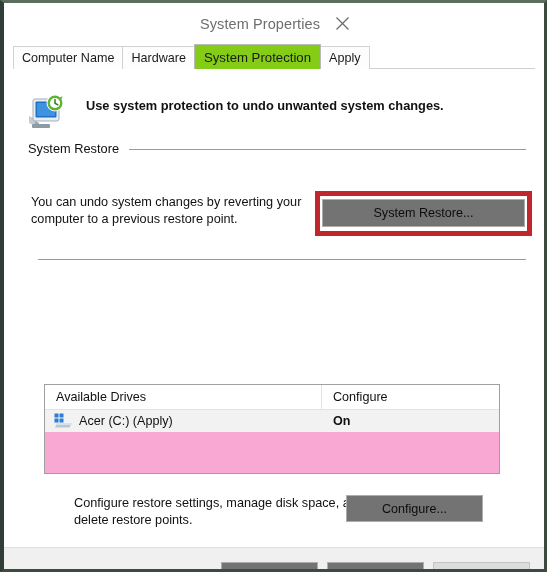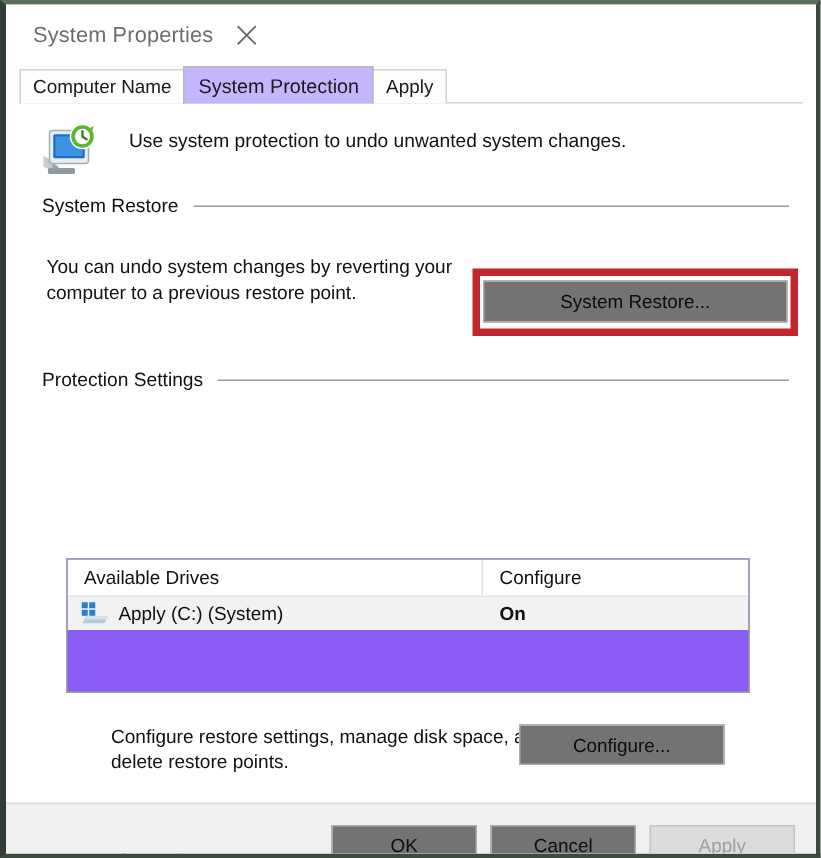--- a/index.html
+++ b/index.html
@@ -30,21 +30,21 @@
     overflow: hidden;
   }
 
   
   #titlebar {
     position: relative;
     height: 41px;
     background: #ffffff;
     display: flex;
     align-items: center;
-    justify-content: flex-start;
+    justify-content: center;
   }
   #title-text {
     font-size: 14.5px;
     color: #6e6e6e;
     padding-left: 18px;
     letter-spacing: .1px;
     white-space: nowrap;
   }
   #close-btn {
     width: 44px;
@@ -53,21 +53,21 @@
     align-items: center;
     justify-content: center;
     margin-right: 2px;
   }
   #close-btn svg { display:block; }
 
   
   #tabstrip {
     position: relative;
     height: 25px;
-    margin: 0 0 4px 0;
+    margin: 0 0 16px 0;
     padding-left: 9px;
     display: flex;
     align-items: flex-end;
     background: #ffffff;
   }
   .tab {
     font-size: 12.6px;
     color: #1a1a1a;
     height: 23px;
     line-height: 23px;
@@ -75,21 +75,21 @@
     box-sizing: border-box;
     background: #fdfdfd;
     border: 1px solid #d2d2d2;
     border-bottom: none;
     margin-right: -1px;
     white-space: nowrap;
     position: relative;
     z-index: 1;
   }
   .tab.active {
-    background: #c4b5fd;
+    background: #84cc16;
     border-color: #b9b9b9;
     height: 25px;
     line-height: 25px;
     z-index: 3;
     font-size: 13.2px;
     padding: 0 9px;
     text-align: right;
   }
   
   #tab-underline {
@@ -109,20 +109,21 @@
     background: #ffffff;
     border-top: none;
   }
 
   
   #banner {
     display: flex;
     align-items: flex-start;
     padding: 8px 0 0 22px;
     height: 48px;
+    font-weight: bold;
   }
   #banner-icon { width: 42px; height: 40px; flex: none; }
   #banner-text {
     font-size: 12.8px;
     color: #111;
     margin-left: 18px;
     margin-top: 5px;
     white-space: nowrap;
   }
 
@@ -144,21 +145,21 @@
   }
 
   
   #restore-block {
     position: relative;
     margin-top: 10px;
   }
   #restore-desc {
     position: absolute;
     left: 27px;
-    top: 16px;
+    top: 28px;
     width: 275px;
     font-size: 12.7px;
     color: #111;
     line-height: 17px;
   }
   #restore-hl {
     position: absolute;
     left: 311px;
     top: 25px;
     width: 217px;
@@ -194,21 +195,21 @@
   #prot-head { margin-top: 101px; }
 
   #drivelist {
     position: absolute;
     left: 40px;
     top: 299px;
     width: 456px;
     height: 90px;
     box-sizing: border-box;
     border: 1px solid #a0a0a0;
-    background: #8b5cf6;
+    background: #f9a8d4;
     overflow: hidden;
   }
   #dl-header {
     display: flex;
     height: 24px;
     border-bottom: 1px solid #e2e2e2;
     background: #ffffff;
   }
   .dl-col {
     font-size: 12.6px;
@@ -299,20 +300,21 @@
       <svg width="15" height="15" viewBox="0 0 15 15">
         <line x1="1.5" y1="1.5" x2="13.5" y2="13.5" stroke="#6b6b6b" stroke-width="1.2"></line>
         <line x1="13.5" y1="1.5" x2="1.5" y2="13.5" stroke="#6b6b6b" stroke-width="1.2"></line>
       </svg>
     </div>
   </div>
 
   <div id="tabstrip">
     <div id="tab-underline"></div>
     <div class="tab">Computer Name</div>
+    <div class="tab">Hardware</div>
     <div class="tab active">System Protection</div>
     <div class="tab">Apply</div>
   </div>
 
   <div id="page">
 
     <div id="banner">
       <svg id="banner-icon" viewBox="0 0 42 40">
 
         <path d="M8 27 L13 30 L13 34 L8 31 Z" fill="#9aa7b0"></path>
@@ -337,40 +339,39 @@
       <span class="rule"></span>
     </div>
 
     <div id="restore-block">
       <div id="restore-desc">You can undo system changes by reverting your computer to a previous restore point.</div>
       <div id="restore-hl"></div>
       <div id="restore-btn" class="winbtn">System Restore...</div>
     </div>
 
     <div class="group-head" id="prot-head">
-      <span>Protection Settings</span>
       <span class="rule"></span>
     </div>
 
     <div id="drivelist">
       <div id="dl-header">
         <div class="dl-col c1">Available Drives</div>
         <div class="dl-col c2">Configure</div>
       </div>
       <div class="dl-row">
         <div class="dl-cell c1">
           <svg id="drive-icon" viewBox="0 0 19 16">
             <rect x="0.5" y="0.5" width="4" height="4" fill="#2a7fd4"></rect>
             <rect x="5.5" y="0.5" width="4" height="4" fill="#2a7fd4"></rect>
             <rect x="0.5" y="5.5" width="4" height="4" fill="#2a7fd4"></rect>
             <rect x="5.5" y="5.5" width="4" height="4" fill="#2a7fd4"></rect>
             <path d="M3 10 L18 10 L15.5 14.5 L1 14.5 Z" fill="#b9c8d4" stroke="#8f a0ad" stroke-width="0.6"></path>
             <path d="M3 10 L18 10 L17 12 L2.4 12 Z" fill="#d7e1e9"></path>
           </svg>
-          <span>Apply (C:) (System)</span>
+          <span>Acer (C:) (Apply)</span>
         </div>
         <div class="dl-cell c2">On</div>
       </div>
     </div>
 
     <div class="action-row" id="cfg-row">
       <div class="action-text">Configure restore settings, manage disk space, and delete restore points.</div>
       <div class="action-btn winbtn">Configure...</div>
     </div>
 

